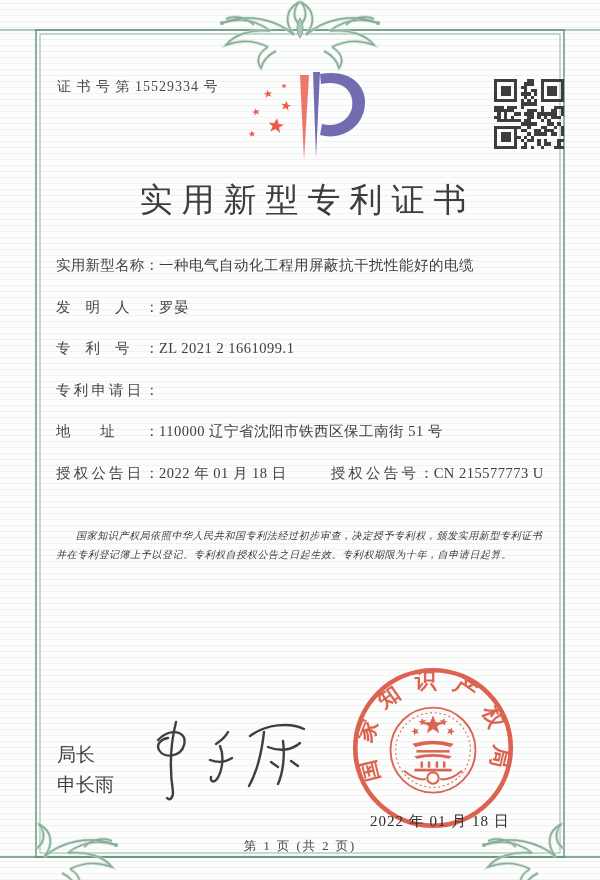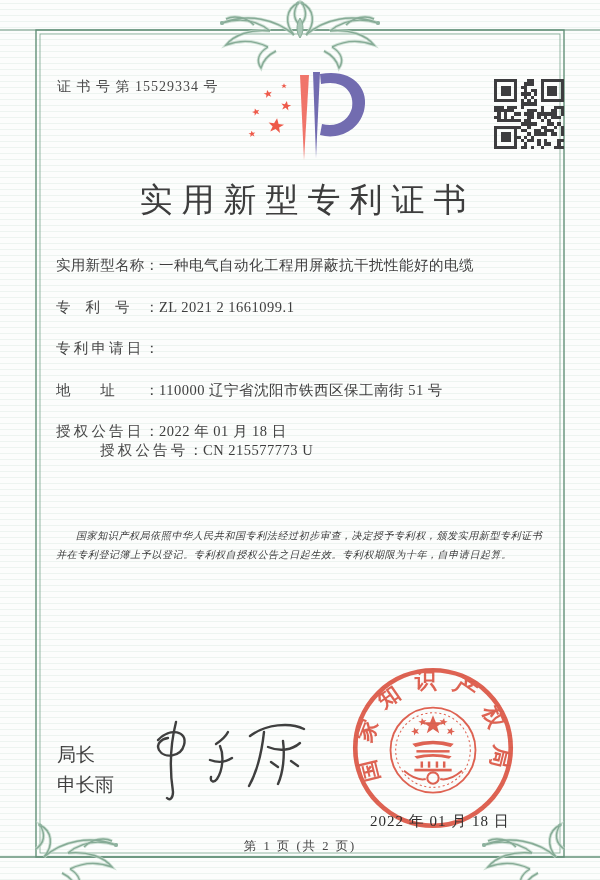--- a/index.html
+++ b/index.html
@@ -20,21 +20,21 @@
       display:grid;grid-template-columns:repeat(21,1fr);grid-template-rows:repeat(21,1fr);}
   .qr span{display:block;}
   .qr span.d{background:#3d3d3f;}
   .title{position:absolute;left:0;right:0;top:178px;text-align:center;
          font-size:33px;letter-spacing:9px;padding-left:15px;color:#3d3d3d;font-weight:500;}
   
   .fields{position:absolute;left:56px;top:256px;width:492px;font-size:14.5px;}
   .frow{display:flex;margin-bottom:22.5px;line-height:19px;}
   .flabel{display:inline-block;width:103px;flex:none;text-align:justify;text-align-last:justify;color:#454545;}
   .fvalue{color:#3e3e3e;letter-spacing:.5px;text-align:right;}
-  .grant{display:flex;margin-bottom:16px;flex-direction:column;}
+  .grant{display:flex;margin-bottom:16px;}
   .grant .pair{display:flex;}
   .grant .pair.second{margin-left:44px;}
   
   .paras{position:absolute;left:56px;top:527px;width:492px;
          font-style:italic;font-size:10px;line-height:1.88;color:#3b3b3b;letter-spacing:.6px;}
   .paras p{margin:0;text-indent:2em;}
   
   .sig-block{position:absolute;left:57px;top:740px;font-size:19px;line-height:30px;color:#3f3f3f;}
   .signature-svg{position:absolute;left:128px;top:712px;}
   
@@ -545,20 +545,24 @@
       <span class="d"></span>
       <span class="d"></span>
     </div>
 
   <div class="title">实用新型专利证书</div>
 
   <div class="fields">
     <div class="frow">
       <span class="flabel">实用新型名称：</span>
       <span class="fvalue">一种电气自动化工程用屏蔽抗干扰性能好的电缆</span>
+    </div>
+    <div class="frow">
+      <span class="flabel">发明人：</span>
+      <span class="fvalue">罗晏</span>
     </div>
     <div class="frow">
       <span class="flabel">专利号：</span>
       <span class="fvalue">ZL 2021 2 1661099.1</span>
     </div>
     <div class="frow">
       <span class="flabel">专利申请日：</span>
     </div>
     <div class="frow">
       <span class="flabel">地址：</span>

